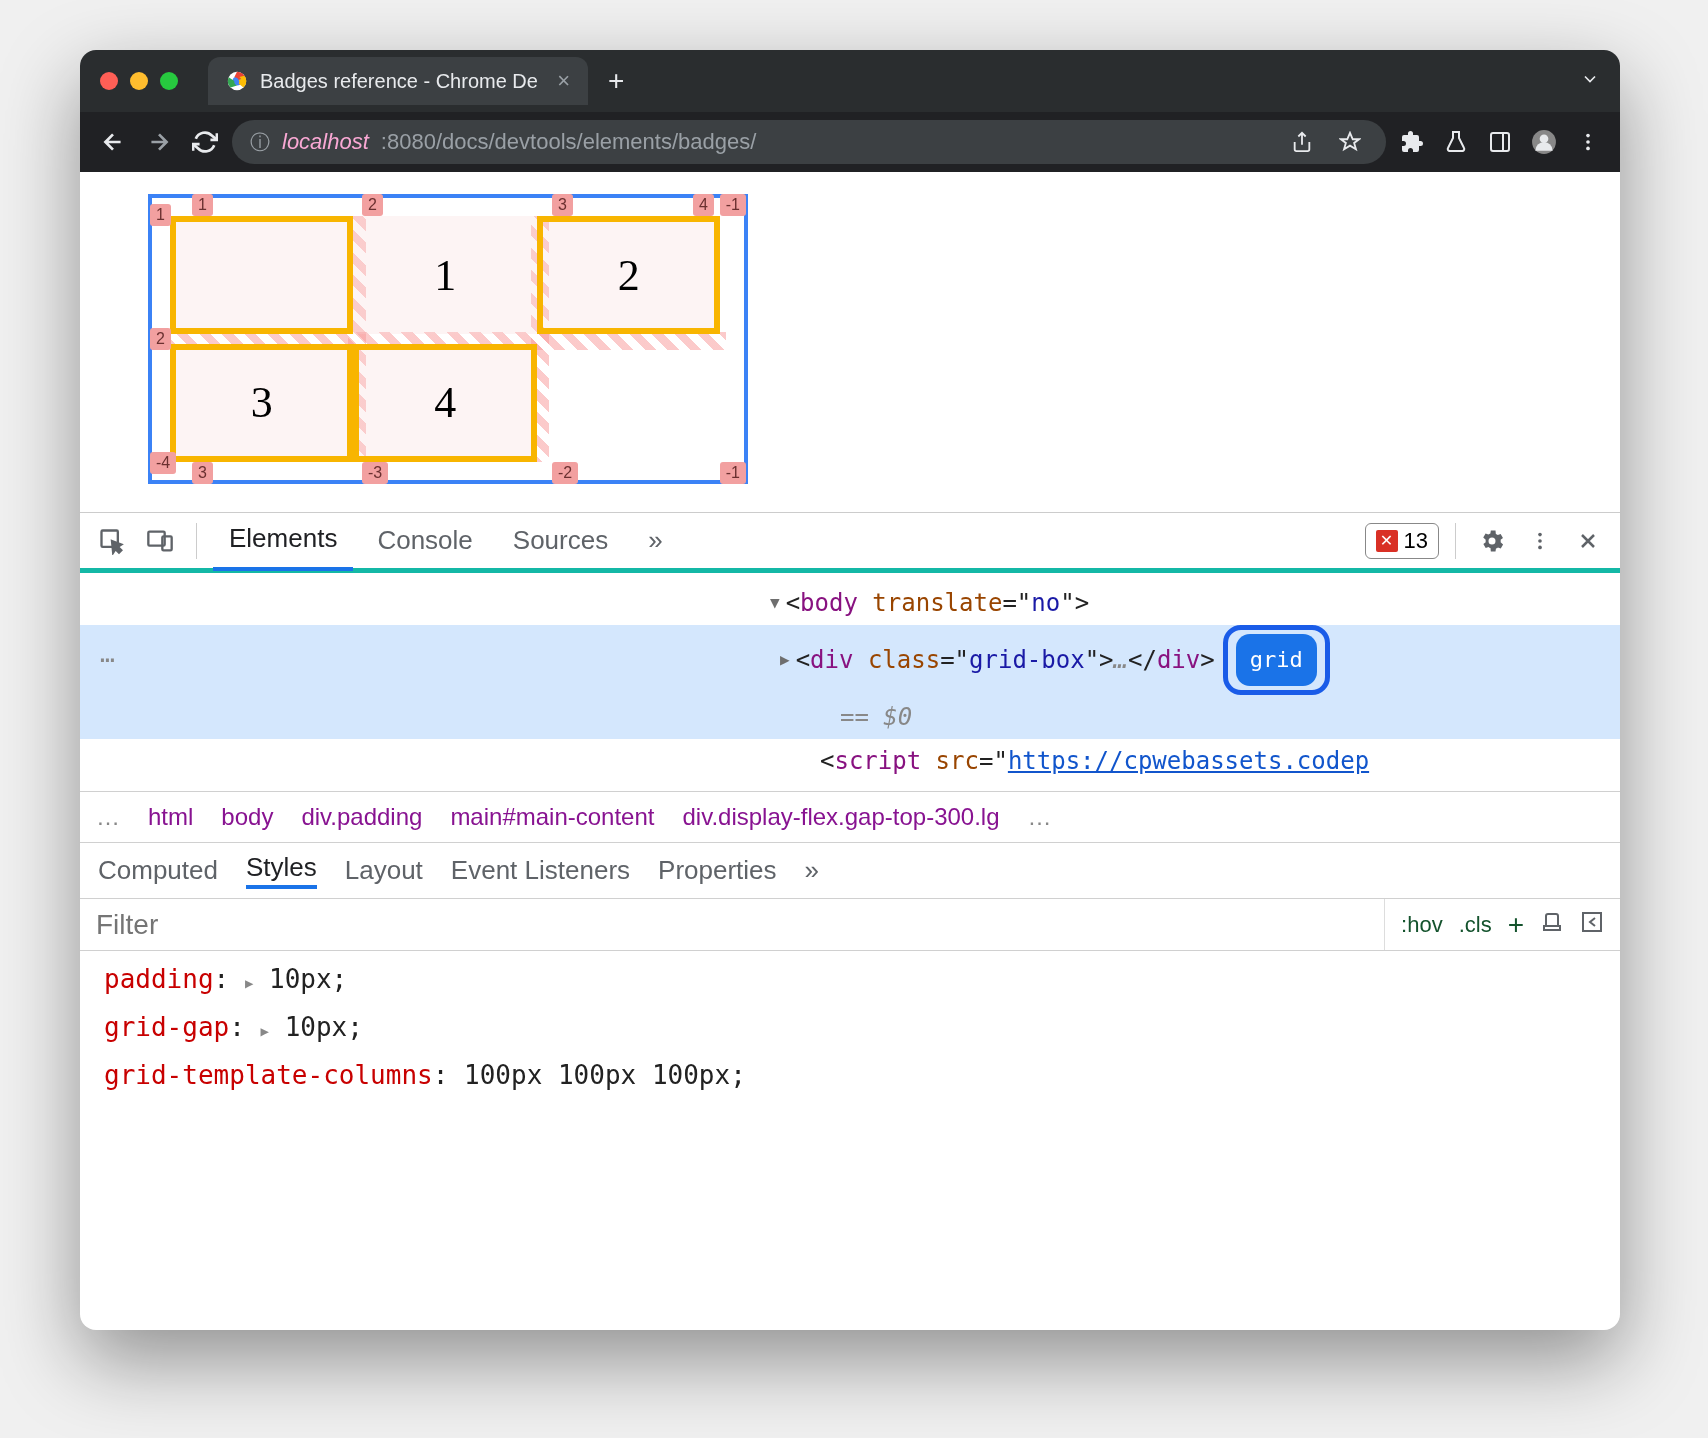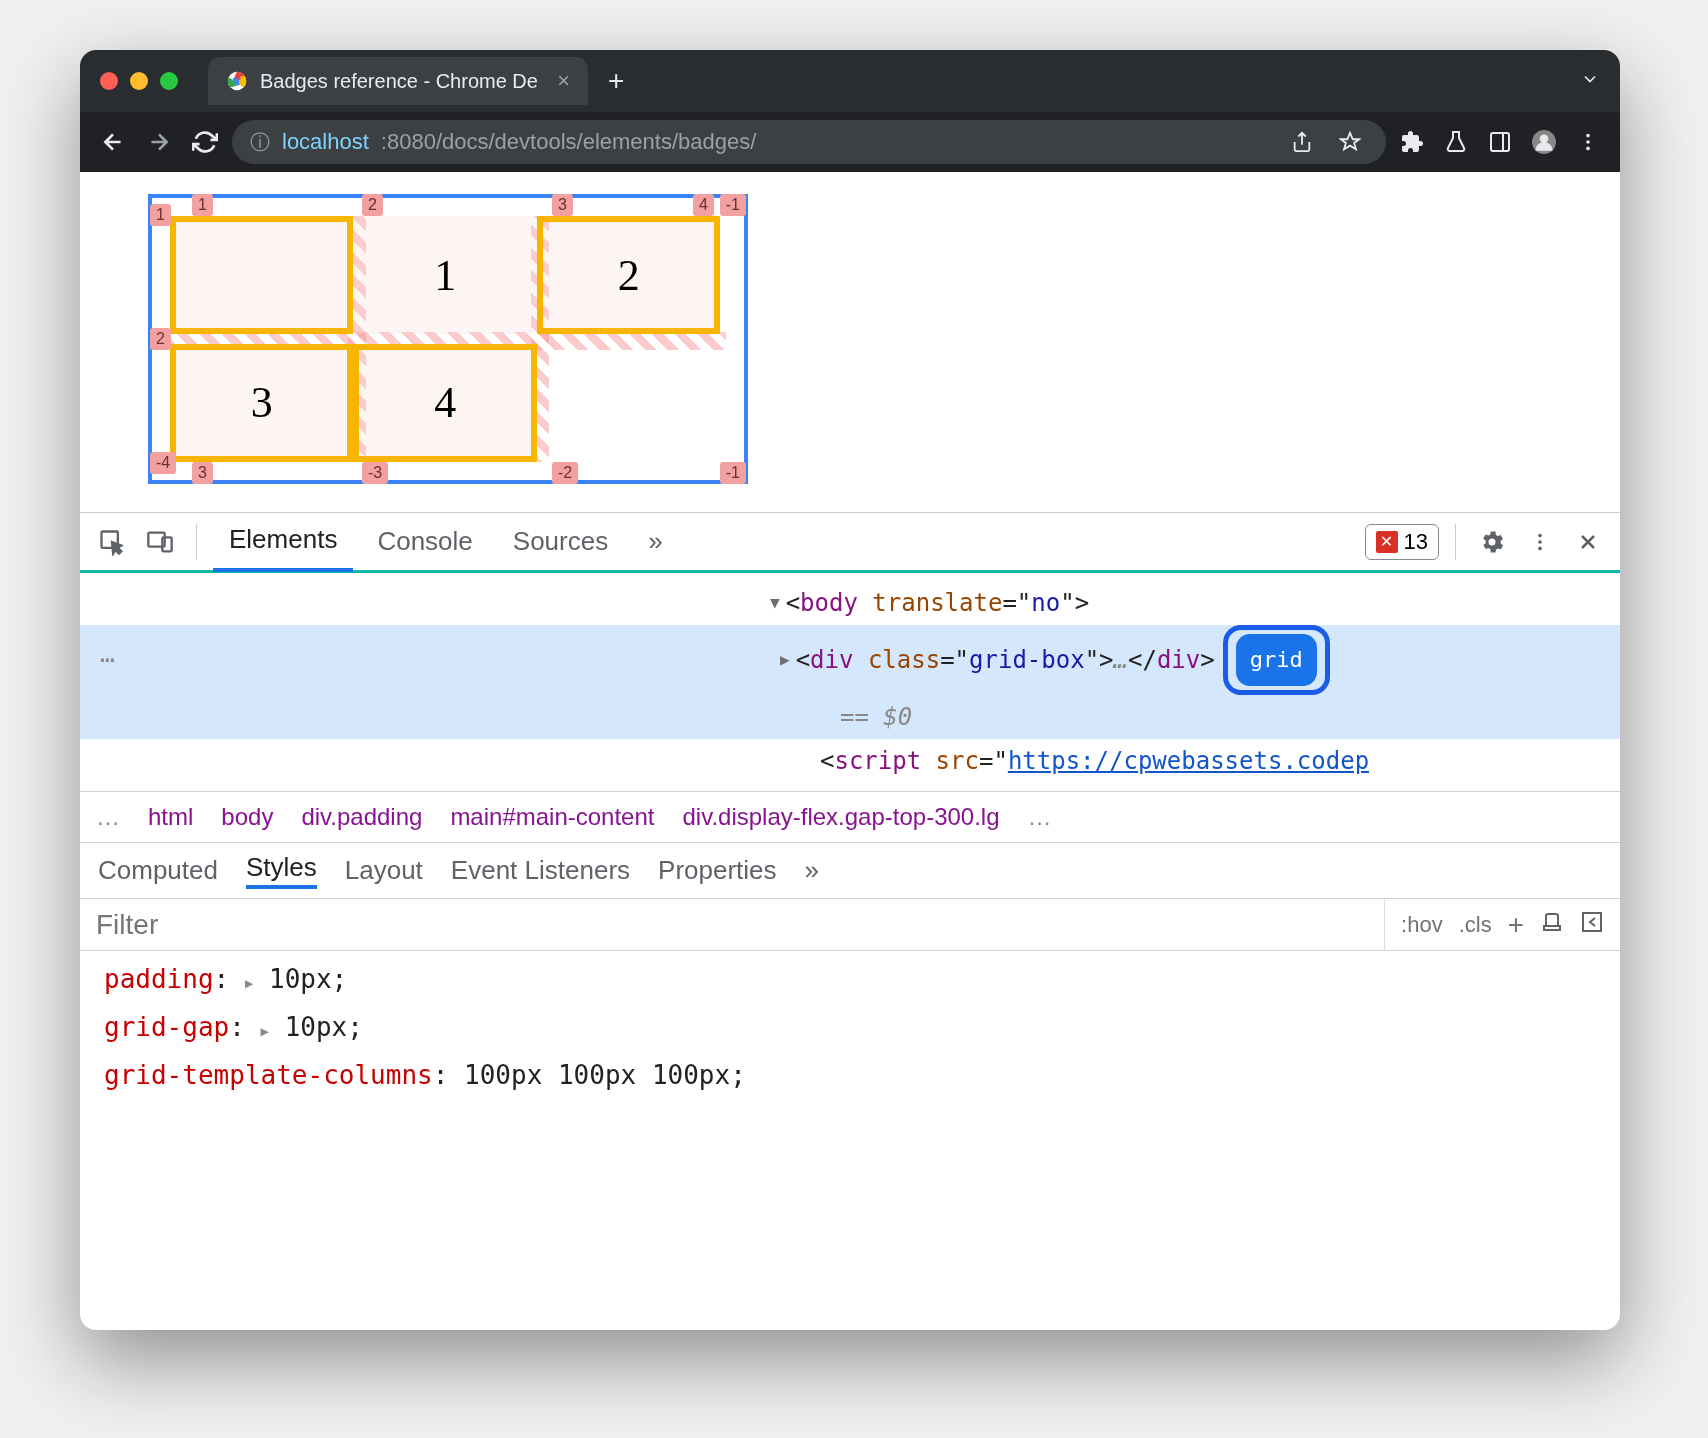--- a/index.html
+++ b/index.html
@@ -17,42 +17,42 @@
 .chrome-icon { width: 22px; height: 22px; }
 .tab-close { color: #9aa0a6; font-size: 22px; margin-left: auto; }
 .new-tab { color: #e8eaed; font-size: 28px; margin-left: 20px; }
 .tab-dropdown { margin-left: auto; color: #e8eaed; }
 
 
 .urlbar { height: 60px; background: #202124; display: flex; align-items: center; padding: 0 14px; gap: 8px; }
 .nav-icon { width: 38px; height: 38px; display: flex; align-items: center; justify-content: center; color: #9aa0a6; cursor: pointer; }
 .addr { flex: 1; background: #3c4043; height: 44px; border-radius: 22px; display: flex; align-items: center; padding: 0 18px; color: #e8eaed; font-size: 22px; gap: 12px; }
 .addr .info-icon { color: #9aa0a6; font-size: 20px; }
-.addr-host { color: #7dd3fc; font-weight: 500; }
+.addr-host { color: #f9a8d4; font-weight: 500; font-style: italic; }
 .addr-path { color: #9aa0a6; }
 .tbicon { color: #e8eaed; width: 36px; height: 36px; display: flex; align-items: center; justify-content: center; }
 
 
 .page { height: 340px; background: #fff; position: relative; padding: 20px 40px; }
 .grid-overlay { position: absolute; left: 68px; top: 22px; width: 600px; height: 290px; border: 4px solid #3b82f6; }
 .grid-inner { position: absolute; left: 18px; top: 18px; right: 18px; bottom: 18px; }
 .gcell { position: absolute; border: 6px solid #f8b500; background: rgba(248,210,210,0.25); display: flex; align-items: center; justify-content: center; font-size: 44px; font-family: Georgia, serif; }
 .gcell.c1 { left: 0; top: 0; width: 33%; height: 48%; }
 .gcell.c2 { left: 66%; top: 0; width: 33%; height: 48%; }
 .gcell.c3 { left: 0; top: 52%; width: 33%; height: 48%; }
 .gcell.c4 { left: 33%; top: 52%; width: 33%; height: 48%; }
 .gcell.span { left: 33%; top: 0; width: 33%; height: 48%; border-color: transparent; }
 .gap-h { position: absolute; left: 0; right: 0; height: 18px; top: 47%; background: repeating-linear-gradient(45deg, rgba(248,150,150,0.5) 0 8px, transparent 8px 16px); }
 .gap-v { position: absolute; top: 0; bottom: 0; width: 18px; left: 32%; background: repeating-linear-gradient(45deg, rgba(248,150,150,0.5) 0 8px, transparent 8px 16px); }
 .gap-v2 { left: 65%; }
 .gridlabel { position: absolute; background: #f2a0a0; color: #6b3030; font-size: 16px; padding: 2px 6px; border-radius: 3px; font-weight: 500; }
 
 
 .devtools { background: #fff; border-top: 1px solid #ccc; }
-.dt-tabs { display: flex; align-items: center; height: 60px; border-bottom: 3px solid #14b8a6; padding: 0 12px; gap: 8px; }
+.dt-tabs { display: flex; align-items: center; height: 60px; border-bottom: 5px solid #14b8a6; padding: 0 12px; gap: 8px; }
 .dt-icon { width: 40px; height: 40px; display: flex; align-items: center; justify-content: center; color: #5f6368; }
 .dt-sep { width: 1px; height: 36px; background: #ccc; margin: 0 8px; }
 .dt-tab { padding: 0 16px; color: #5f6368; font-size: 26px; height: 60px; display: flex; align-items: center; cursor: pointer; }
 .dt-tab.active { color: #1a73e8; border-bottom: 4px solid #1a73e8; font-weight: 500; color: #202124; }
 .dt-errors { margin-left: auto; border: 1px solid #888; border-radius: 6px; padding: 4px 10px; display: flex; align-items: center; gap: 6px; font-size: 22px; }
 .dt-errors .xicon { background: #d93025; color: #fff; width: 22px; height: 22px; display: flex; align-items: center; justify-content: center; font-size: 16px; border-radius: 2px; }
 
 
 .domtree { font-family: Menlo, Monaco, monospace; font-size: 24px; line-height: 44px; padding: 8px 0; background: #fff; }
 .domrow { padding: 0 20px; display: flex; align-items: center; white-space: nowrap; }
@@ -70,21 +70,21 @@
 
 
 .crumbs { border-top: 1px solid #d0d0d0; border-bottom: 1px solid #d0d0d0; height: 52px; display: flex; align-items: center; padding: 0 16px; gap: 28px; font-size: 24px; color: #881391; }
 .crumbs .ell { color: #888; }
 
 
 .styles-tabs { display: flex; align-items: center; height: 56px; border-bottom: 1px solid #d0d0d0; padding: 0 18px; gap: 28px; font-size: 26px; color: #5f6368; }
 .styles-tabs .active { color: #202124; border-bottom: 4px solid #1a73e8; font-weight: 500; padding-bottom: 2px; }
 .filter-row { display: flex; align-items: center; height: 52px; border-bottom: 1px solid #d0d0d0; }
 .filter-input { flex: 1; padding: 0 16px; font-size: 28px; border: none; outline: none; color: #888; }
-.filter-tools { display: flex; align-items: center; gap: 16px; padding: 0 16px; font-size: 22px; color: #737373; border-left: 1px solid #ddd; height: 100%; }
+.filter-tools { display: flex; align-items: center; gap: 16px; padding: 0 16px; font-size: 22px; color: #14532d; border-left: 1px solid #ddd; height: 100%; }
 .css-block { font-family: Menlo, Monaco, monospace; font-size: 26px; line-height: 44px; padding: 6px 24px; }
 .prop { color: #c80000; }
 .val { color: #222; }
 .punc { color: #222; }
 .tri-sm { font-size: 14px; color: #888; }
 .hl-display { display: inline-block; border: 5px solid #1a5ce8; border-radius: 16px; padding: 0 10px; }
 .grid-editor-icon { display: inline-flex; width: 34px; height: 28px; border: 1px solid #888; border-radius: 5px; align-items: center; justify-content: center; font-size: 14px; background: #f1f3f4; vertical-align: middle; margin-left: 4px; }
 </style>
 </head>
 <body>

